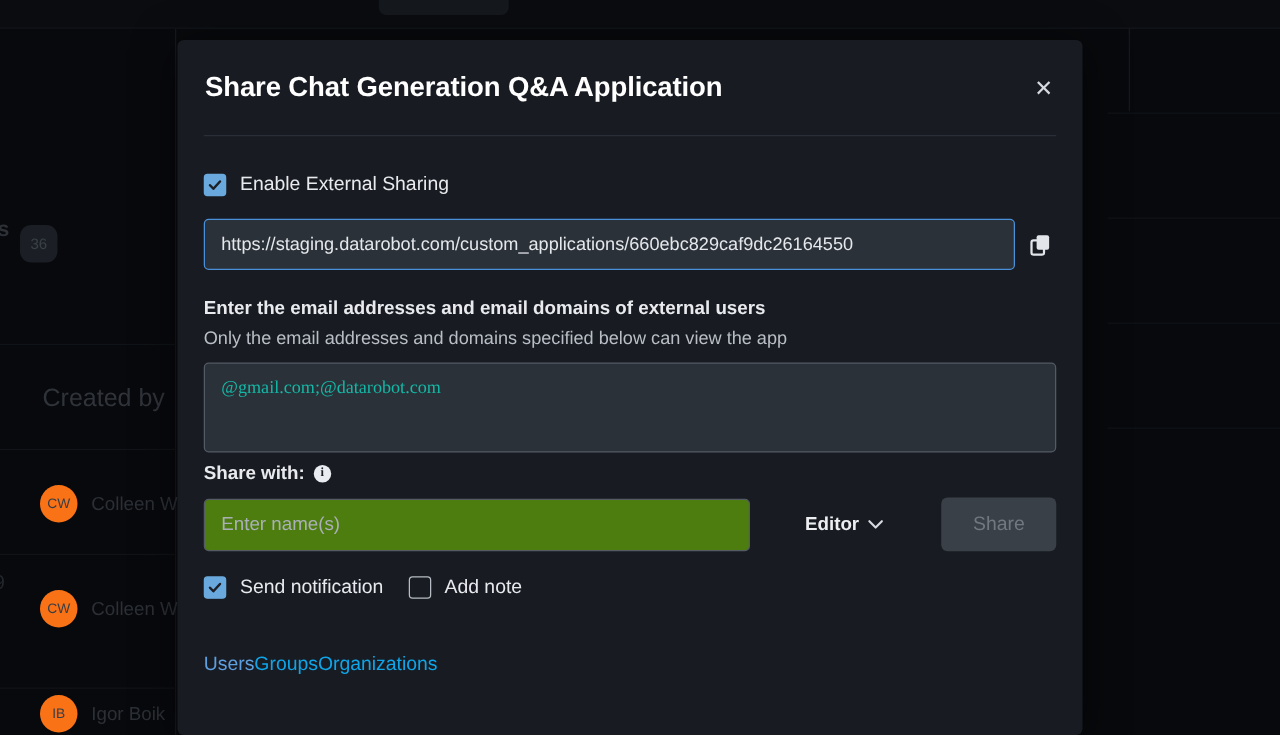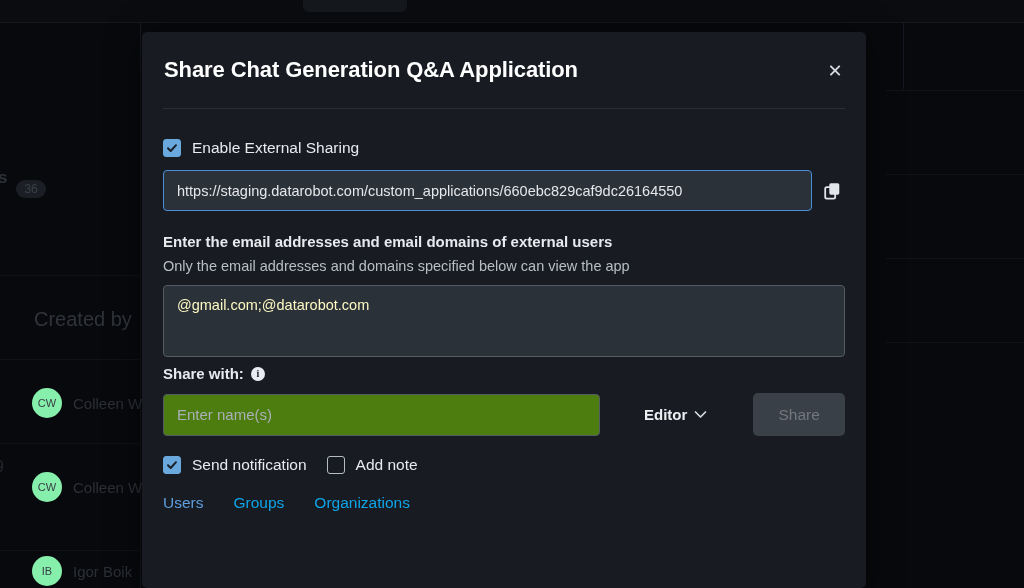--- a/index.html
+++ b/index.html
@@ -66,21 +66,21 @@
     font-size: 17px;
     font-weight: bold;
     white-space: nowrap;
   }
   .bg-badge {
     background: #1b1f25;
     color: #3a4047;
     font-size: 12px;
     font-weight: normal;
     border-radius: 9px;
-    padding: 2px 8px;
+    padding: 8px 8px;
     line-height: 14px;
     margin-top: 22px;
   }
   .bg-left-rule {
     position: absolute;
     left: 0;
     width: 141px; height: 1px;
     background: #101317;
   }
   .bg-leftnum {
@@ -118,21 +118,21 @@
     position: absolute;
     left: 32px;
     display: flex;
     align-items: center;
     gap: 11px;
     white-space: nowrap;
   }
   .bg-avatar {
     width: 30px; height: 30px;
     border-radius: 50%;
-    background: #86efac;
+    background: #f97316;
     color: #383d44;
     font-size: 11px;
     display: flex;
     align-items: center;
     justify-content: center;
     flex: none;
   }
   .bg-user-name {
     color: #2c3036;
     font-size: 15px;
@@ -215,21 +215,21 @@
     color: #e8eaee;
     font-size: 15.5px;
     cursor: pointer;
   }
 
   
   .url-row {
     display: flex;
     align-items: center;
     gap: 7px;
-    margin-top: 13px;
+    margin-top: 18px;
   }
   .url-input {
     flex: 1;
     height: 41px;
     background: #2b3138;
     border: 1.5px solid #4a90d9;
     border-radius: 4px;
     color: #e4e7eb;
     font-size: 14.5px;
     font-family: "Liberation Sans", sans-serif;
@@ -259,23 +259,23 @@
     margin-top: 8px;
   }
 
   .domains-area {
     width: 100%;
     height: 72px;
     margin-top: 11px;
     background: #2b3138;
     border: 1px solid #545b64;
     border-radius: 4px;
-    color: #fef9c3;
+    color: #14b8a6;
     font-size: 14.5px;
-    font-family: Liberation Sans, sans-serif;
+    font-family: Liberation Serif, serif;
     padding: 11px 13px;
     resize: none;
     outline: none;
     display: block;
   }
 
   .sharewith-label {
     display: flex;
     align-items: center;
     gap: 7px;
@@ -351,22 +351,21 @@
     display: flex;
     align-items: center;
     gap: 13px;
     margin-top: 20px;
   }
   .bottom-chk-row .chk-row { }
 
   .tabs {
     display: flex;
     align-items: center;
-    gap: 30px;
-    margin-top: 20px;
+    margin-top: 44px;
   }
   .tab {
     font-size: 15.5px;
     color: #0ea5e9;
     cursor: pointer;
     padding-bottom: 2px;
   }
   .tab.active { color: #5e9fe0; }
 </style>
 </head>

